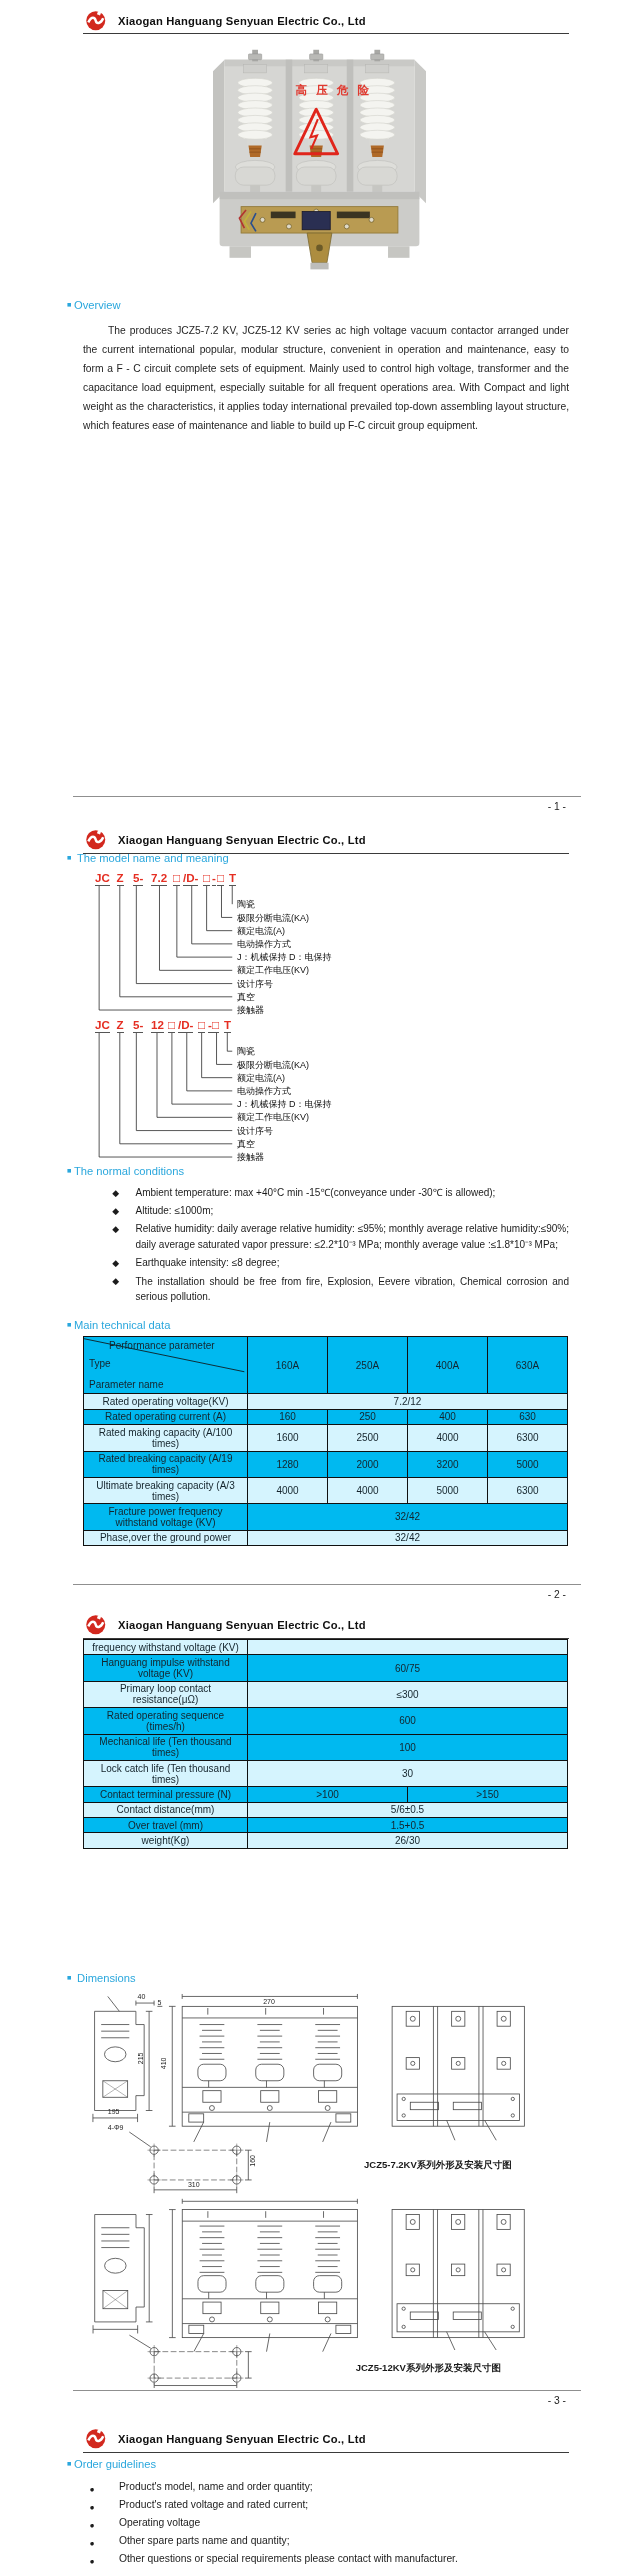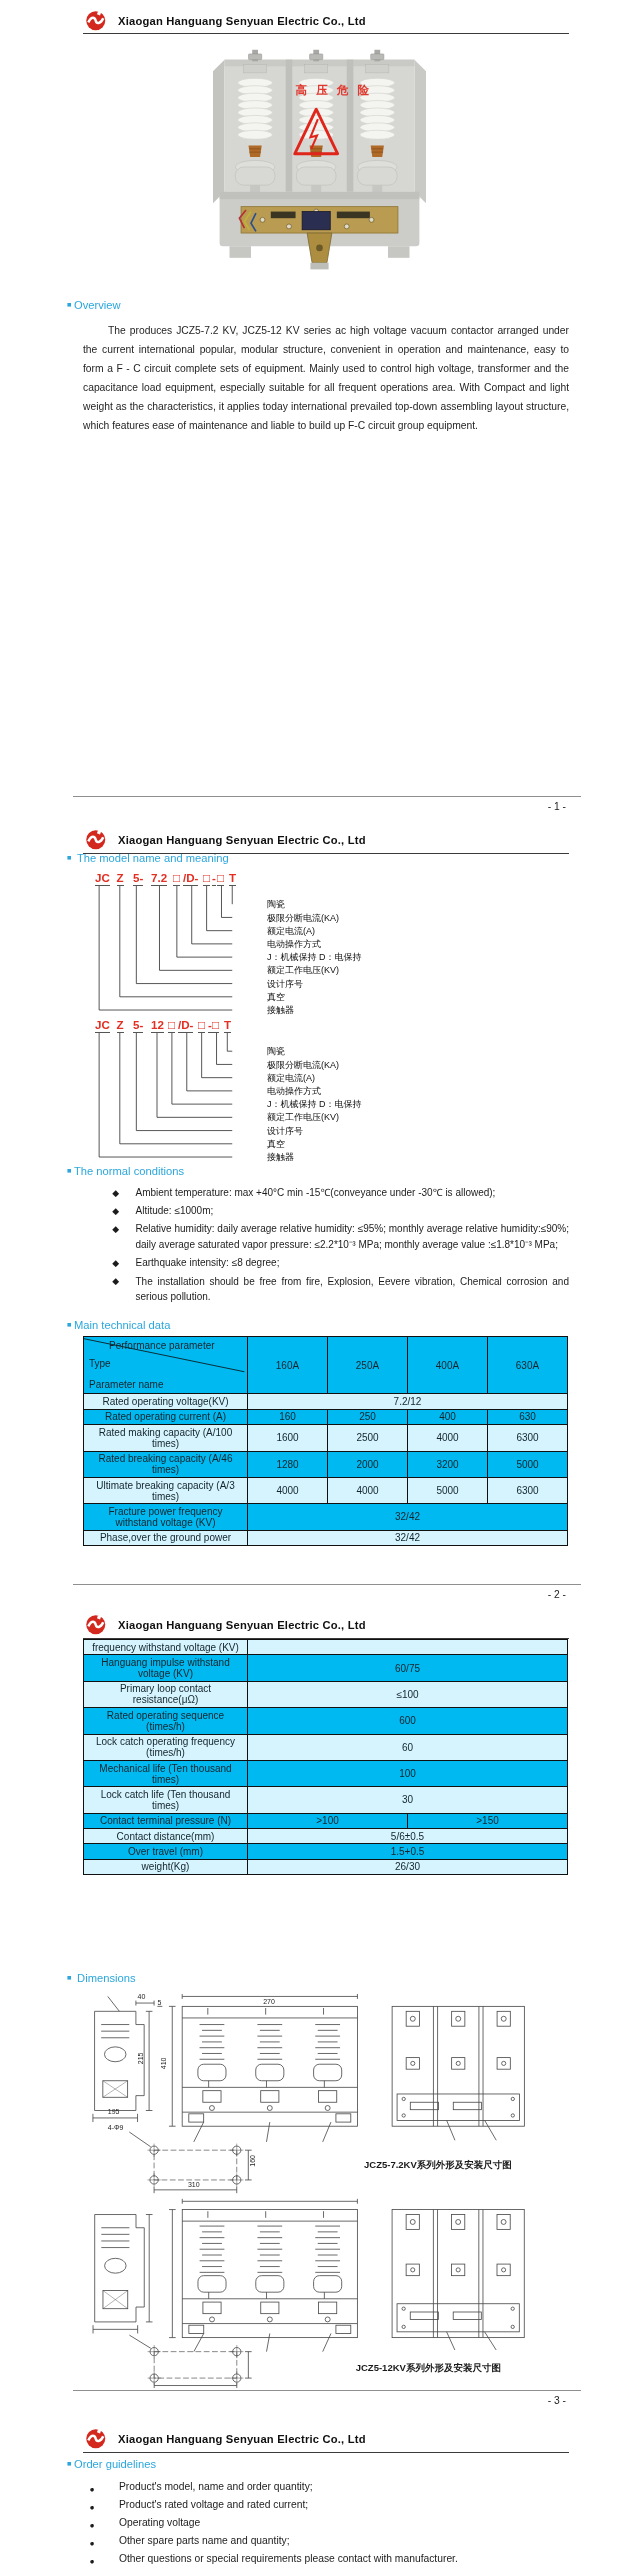--- a/index.html
+++ b/index.html
@@ -23,21 +23,21 @@
   .bl{position:relative;}
   .cond{padding-left:26.5px;line-height:15.7px;font-size:10px;margin-bottom:2.5px;text-align:justify;}
   .cond .bul{position:absolute;left:3.3px;top:0.8px;font-size:9px;}
   .ord{padding-left:36px;line-height:18px;font-size:10.3px;}
   .ord .bul{position:absolute;left:6.6px;top:1.7px;font-size:8.3px;}
   
   .model{position:absolute;left:95px;width:463px;height:146px;}
   .mseg{position:absolute;top:0;color:#e52e22;font-weight:bold;font-size:11.6px;
         padding-bottom:0.8px;border-bottom:0.8px solid #555;}
   .msvg{position:absolute;left:0;top:15px;}
-  .mlabel{position:absolute;left:142px;font-size:9px;color:#111;white-space:nowrap;margin-left:30px;}
+  .mlabel{position:absolute;left:142px;font-size:9px;color:#111;white-space:nowrap;}
   
   table.tech{border-collapse:collapse;table-layout:fixed;width:485px;border:1.7px solid #101010;
              position:absolute;left:83px;}
   .tech td{border:0.8px solid #101010;font-size:10px;padding:1.7px 4.1px;overflow:hidden;color:#14242c;}
   .tech .lbl{text-align:center;}
   .tech .val{text-align:center;}
   tr.dark td{background:#00b9f0;}
   tr.light td{background:#d5f4fe;}
   .corner{position:relative;height:53px;padding:0 !important;}
   .corner .csvg{position:absolute;left:0;top:0;}
@@ -307,21 +307,21 @@
             <td class="val">630</td>
           </tr>
           <tr class="light">
             <td class="lbl">Rated making capacity (A/100 times)</td>
             <td class="val">1600</td>
             <td class="val">2500</td>
             <td class="val">4000</td>
             <td class="val">6300</td>
           </tr>
           <tr class="dark">
-            <td class="lbl">Rated breaking capacity (A/46 times)</td>
+            <td class="lbl">Rated breaking capacity (A/19 times)</td>
             <td class="val">1280</td>
             <td class="val">2000</td>
             <td class="val">3200</td>
             <td class="val">5000</td>
           </tr>
           <tr class="light">
             <td class="lbl">Ultimate breaking capacity (A/3 times)</td>
             <td class="val">4000</td>
             <td class="val">4000</td>
             <td class="val">5000</td>
@@ -364,29 +364,25 @@
           <tr class="light">
             <td class="lbl">frequency withstand voltage (KV)</td>
             <td class="val" colspan="4"></td>
           </tr>
           <tr class="dark">
             <td class="lbl">Hanguang impulse withstand voltage (KV)</td>
             <td class="val" colspan="4">60/75</td>
           </tr>
           <tr class="light">
             <td class="lbl">Primary loop contact resistance(μΩ)</td>
-            <td class="val" colspan="4">≤100</td>
+            <td class="val" colspan="4">≤300</td>
           </tr>
           <tr class="dark">
             <td class="lbl">Rated operating sequence (times/h)</td>
             <td class="val" colspan="4">600</td>
-          </tr>
-          <tr class="light">
-            <td class="lbl">Lock catch operating frequency   (times/h)</td>
-            <td class="val" colspan="4">60</td>
           </tr>
           <tr class="dark">
             <td class="lbl">Mechanical life (Ten thousand times)</td>
             <td class="val" colspan="4">100</td>
           </tr>
           <tr class="light">
             <td class="lbl">Lock catch life (Ten thousand times)</td>
             <td class="val" colspan="4">30</td>
           </tr>
           <tr class="dark">

